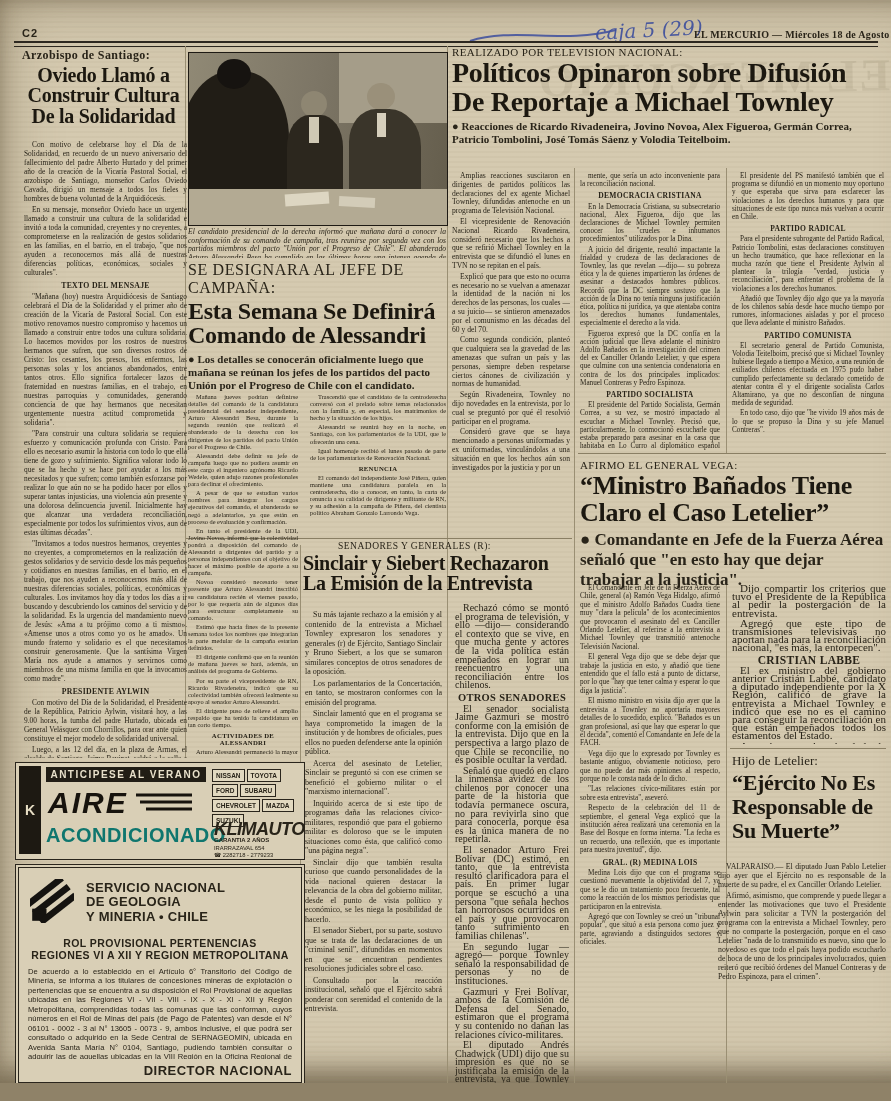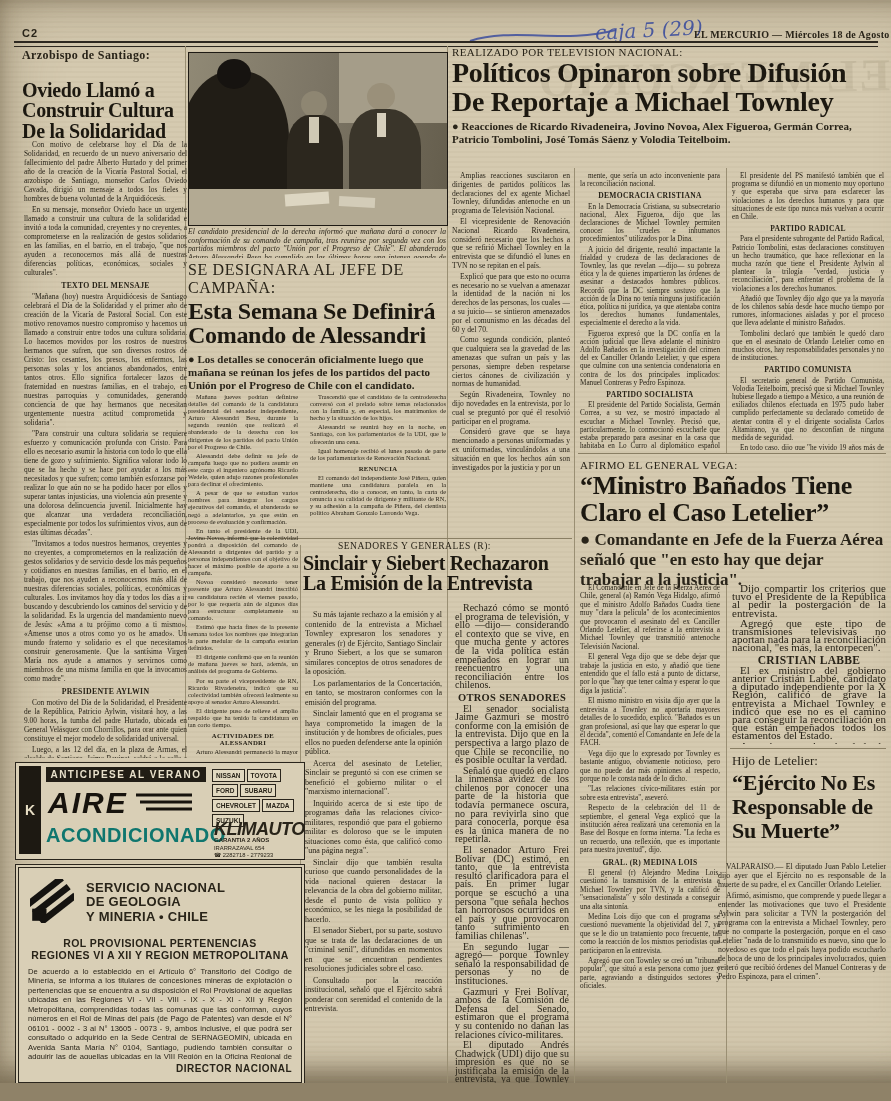--- a/index.html
+++ b/index.html
@@ -37,21 +37,21 @@
           display:flex;align-items:center;justify-content:center;}
   .aire{font:italic 900 30px "Liberation Sans",sans-serif;letter-spacing:2px;color:#17130d;line-height:.9;}
   .acond{font:900 20px "Liberation Sans",sans-serif;letter-spacing:.5px;color:#0f766e;line-height:1;}
   .brands{display:flex;flex-wrap:wrap;gap:2px;}
   .brands span{border:1px solid #2a251c;font:bold 6.5px "Liberation Sans",sans-serif;padding:2px 3px;background:#e2d9c0;}
   .klim{font:italic 900 18px "Liberation Sans",sans-serif;letter-spacing:-.5px;}
   .sern{font-family:"Liberation Sans",sans-serif;}
   .sern-org{font-weight:bold;font-size:13px;line-height:1.1;letter-spacing:.3px;}
   .sern-t{font-weight:bold;text-align:center;font-size:10.5px;letter-spacing:.4px;}
   .sern-body p{font-size:7.6px;line-height:1.25;text-align:justify;margin:0;}
-  .sern-sign{font-weight:bold;font-size:10px;text-align:right;letter-spacing:.5px;}
+  .sern-sign{font-weight:bold;font-size:13px;text-align:right;letter-spacing:.5px;}
   .edge-b{left:0;top:1088px;width:891px;height:13px;background:#b2a488;}
 </style>
 </head>
 <body>
 
 <div id="paper">
 
   <div class="abs pageno">C2</div>
   <svg class="abs penstroke" width="150" height="22" viewBox="0 0 150 22">
     <path d="M2 17 C 45 3, 95 20, 148 6" stroke="#3c4e9d" stroke-width="2" fill="none" opacity=".85"></path>
@@ -66,21 +66,21 @@
   <div class="abs vrule" style="left:574px;top:168px;height:918px;"></div>
   <div class="abs vrule" style="left:726px;top:168px;height:285px;"></div>
   <div class="abs vrule" style="left:726px;top:582px;height:504px;"></div>
   <div class="abs vrule" style="left:300px;top:545px;height:541px;"></div>
   <div class="abs hrule" style="left:186px;top:538px;width:386px;"></div>
   <div class="abs hrule" style="left:578px;top:453px;width:308px;"></div>
   <div class="abs hrule" style="left:730px;top:748px;width:156px;"></div>
 
   <div class="abs" style="left:22px;top:48px;width:163px;">
     <div class="kick" style="font-size:12px;">Arzobispo de Santiago:</div>
-    <div class="hl" style="font-size:20px;margin-top:17px;">
+    <div class="hl" style="font-size:20px;margin-top:2px;text-align:center;">
       <div>Oviedo Llamó a</div>
       <div>Construir Cultura</div>
       <div>De la Solidaridad</div>
     </div>
   </div>
   <div class="abs col" style="left:24px;top:140px;width:163px;height:618px;font-size:7.4px;line-height:9px;">
       <p>Con motivo de celebrarse hoy el Día de la Solidaridad, en recuerdo de un nuevo aniversario del fallecimiento del padre Alberto Hurtado y del primer año de la creación de la Vicaría Pastoral Social, el arzobispo de Santiago, monseñor Carlos Oviedo Cavada, dirigió un mensaje a todos los fieles y hombres de buena voluntad de la Arquidiócesis.</p>
       <p>En su mensaje, monseñor Oviedo hace un urgente llamado a construir una cultura de la solidaridad e invitó a toda la comunidad, creyentes y no creyentes, a comprometerse en la realización de gestos solidarios en las familias, en el barrio, en el trabajo, "que nos ayuden a reconocernos más allá de nuestras diferencias políticas, económicas, sociales y culturales".</p>
       <div class="shd">TEXTO DEL MENSAJE</div>
       <p>"Mañana (hoy) nuestra Arquidiócesis de Santiago celebrará el Día de la Solidaridad y el primer año de creación de la Vicaría de Pastoral Social. Con este motivo renovamos nuestro compromiso y hacemos un llamado a construir entre todos una cultura solidaria. Lo hacemos movidos por los rostros de nuestros hermanos que sufren, que son diversos rostros de Cristo: los cesantes, los presos, los enfermos, las personas solas y los ancianos abandonados, entre tantos otros. Ello significa fortalecer lazos de fraternidad en nuestras familias, en el trabajo, en nuestras parroquias y comunidades, generando conciencia de que hay hermanos que necesitan urgentemente nuestra actitud comprometida y solidaria".</p>
@@ -159,21 +159,20 @@
       <p>A juicio del dirigente, resultó impactante la frialdad y crudeza de las declaraciones de Townley, las que revelan —dijo— su pobreza ética y la de quienes impartieron las órdenes de asesinar a destacados hombres públicos. Recordó que la DC siempre sostuvo que la acción de la Dina no tenía ninguna justificación ética, política ni jurídica, ya que atentaba contra los derechos humanos fundamentales, especialmente el derecho a la vida.</p>
       <p>Figueroa expresó que la DC confía en la acción judicial que lleva adelante el ministro Adolfo Bañados en la investigación del crimen del ex Canciller Orlando Letelier, y que espera que culmine con una sentencia condenatoria en contra de los dos principales implicados: Manuel Contreras y Pedro Espinoza.</p>
       <div class="shd">PARTIDO SOCIALISTA</div>
       <p>El presidente del Partido Socialista, Germán Correa, a su vez, se mostró impactado al escuchar a Michael Townley. Precisó que, particularmente, lo conmocionó escucharle que estaba preparado para asesinar en la casa que habitaba en Lo Curro al diplomático español Carmelo Soria, quien fue compañero de trabajo en la CEPAL y actual</p>
     </div>
   <div class="abs col" style="left:732px;top:172px;width:152px;height:278px;font-size:7.2px;line-height:8.2px;">
       <p>El presidente del PS manifestó también que el programa se difundió en un momento muy oportuno y que esperaba que sirva para esclarecer las violaciones a los derechos humanos y para que situaciones de este tipo nunca más vuelvan a ocurrir en Chile.</p>
       <div class="shd">PARTIDO RADICAL</div>
       <p>Para el presidente subrogante del Partido Radical, Patricio Tombolini, estas declaraciones constituyen un hecho traumático, que hace reflexionar en la mucha razón que tiene el Presidente Aylwin al plantear la trilogía "verdad, justicia y reconciliación", para enfrentar el problema de la violaciones a los derechos humanos.</p>
       <p>Añadió que Townley dijo algo que ya la mayoría de los chilenos sabía desde hace mucho tiempo por rumores, informaciones aisladas y por el proceso que lleva adelante el ministro Bañados.</p>
-      <p>Tombolini declaró que también le quedó claro que en el asesinato de Orlando Letelier como en muchos otros, hay responsabilidades personales y no de instituciones.</p>
       <div class="shd">PARTIDO COMUNISTA</div>
       <p>El secretario general de Partido Comunista, Volodia Teitelboim, precisó que si Michael Townley hubiese llegado a tiempo a México, a una reunión de exiliados chilenos efectuada en 1975 pudo haber cumplido perfectamente su declarado cometido de atentar contra él y el dirigente socialista Carlos Altamirano, ya que no desconfían de ninguna medida de seguridad.</p>
       <p>En todo caso, dijo que "he vivido 19 años más de lo que se propuso la Dina y su jefe Manuel Contreras".</p>
     </div>
 
   <div class="abs" style="left:338px;top:541px;width:234px;">
     <div class="kick" style="font-size:9.5px;font-weight:normal;letter-spacing:.5px;">SENADORES Y GENERALES (R):</div>
   </div>
   <div class="abs hl" style="left:303px;top:553px;width:270px;font-size:20px;">
     <div>Sinclair y Siebert Rechazaron</div>
@@ -209,21 +208,20 @@
     <div class="sub" style="font-size:17px;margin-top:4px;">● Comandante en Jefe de la Fuerza Aérea señaló que "en esto hay que dejar trabajar a la justicia".</div>
   </div>
   <div class="abs col" style="left:580px;top:584px;width:140px;height:500px;font-size:7.2px;line-height:8.4px;">
       <p>El Comandante en Jefe de la Fuerza Aérea de Chile, general (a) Ramón Vega Hidalgo, afirmó que el ministro Adolfo Bañados Cuadra tiene muy "clara la película" de los acontecimientos que provocaron el asesinato del ex Canciller Orlando Letelier, al referirse a la entrevista a Michael Townley que transmitió antenoche Televisión Nacional.</p>
       <p>El general Vega dijo que se debe dejar que trabaje la justicia en esto, y añadió que tiene entendido que el fallo está a punto de dictarse, por lo que "hay que tener calma y esperar lo que diga la justicia".</p>
       <p>El mismo ministro en visita dijo ayer que la entrevista a Townley no aportaría mayores detalles de lo sucedido, explicó. "Bañados es un gran profesional, así que hay que esperar lo que él decida", comentó el Comandante en Jefe de la FACH.</p>
       <p>Vega dijo que lo expresado por Townley es bastante antiguo, obviamente noticioso, pero que no puede dar más opiniones al respecto, porque no le consta nada de lo dicho.</p>
       <p>"Las relaciones cívico-militares están por sobre esta entrevista", aseveró.</p>
       <p>Respecto de la celebración del 11 de septiembre, el general Vega explicó que la institución aérea realizará una ceremonia en la Base del Bosque en forma interna. "La fecha es un recuerdo, una reflexión, que es importante para nuestra juventud", dijo.</p>
       <div class="shd">GRAL. (R) MEDINA LOIS</div>
-      <p>El general (r) Alejandro Medina Lois, cuestionó la transmisión de la entrevista a Michael Townley por TVN, y la calificó de "sensacionalista" y sólo destinada a conseguir una alta sintonía.</p>
       <p>Medina Lois dijo que con el programa se cuestionó nuevamente la objetividad del 7, ya que se le dio un tratamiento poco frecuente, tal como la reacción de los mismos periodistas que participaron en la entrevista.</p>
       <p>Agregó que con Townley se creó un "tribunal popular", que situó a esta persona como juez y parte, agraviando a distinguidos sectores y oficiales.</p>
     </div>
   <div class="abs col" style="left:732px;top:584px;width:154px;height:160px;font-size:11px;line-height:8.2px;">
       <p>Dijo compartir los criterios que tuvo el Presidente de la República al pedir la postergación de la entrevista.</p>
       <p>Agregó que este tipo de transmisiones televisivas no aportan nada para la reconciliación nacional, "es más, la entorpecen".</p>
       <div class="shd">CRISTIAN LABBE</div>
       <p>El ex ministro del gobierno anterior Cristián Labbé, candidato a diputado independiente por la X Región, calificó de grave la entrevista a Michael Townley e indicó que ese no es el camino para conseguir la reconciliación en que están empeñados todos los estamentos del Estado.</p>
       <p>Agregó que no le cabe duda de que el equipo de TVN tiene que haber logrado en la noche del lunes una alta sintonía, pero al precio de haber sacrificado la objetividad y la prudencia.</p>
     </div>

